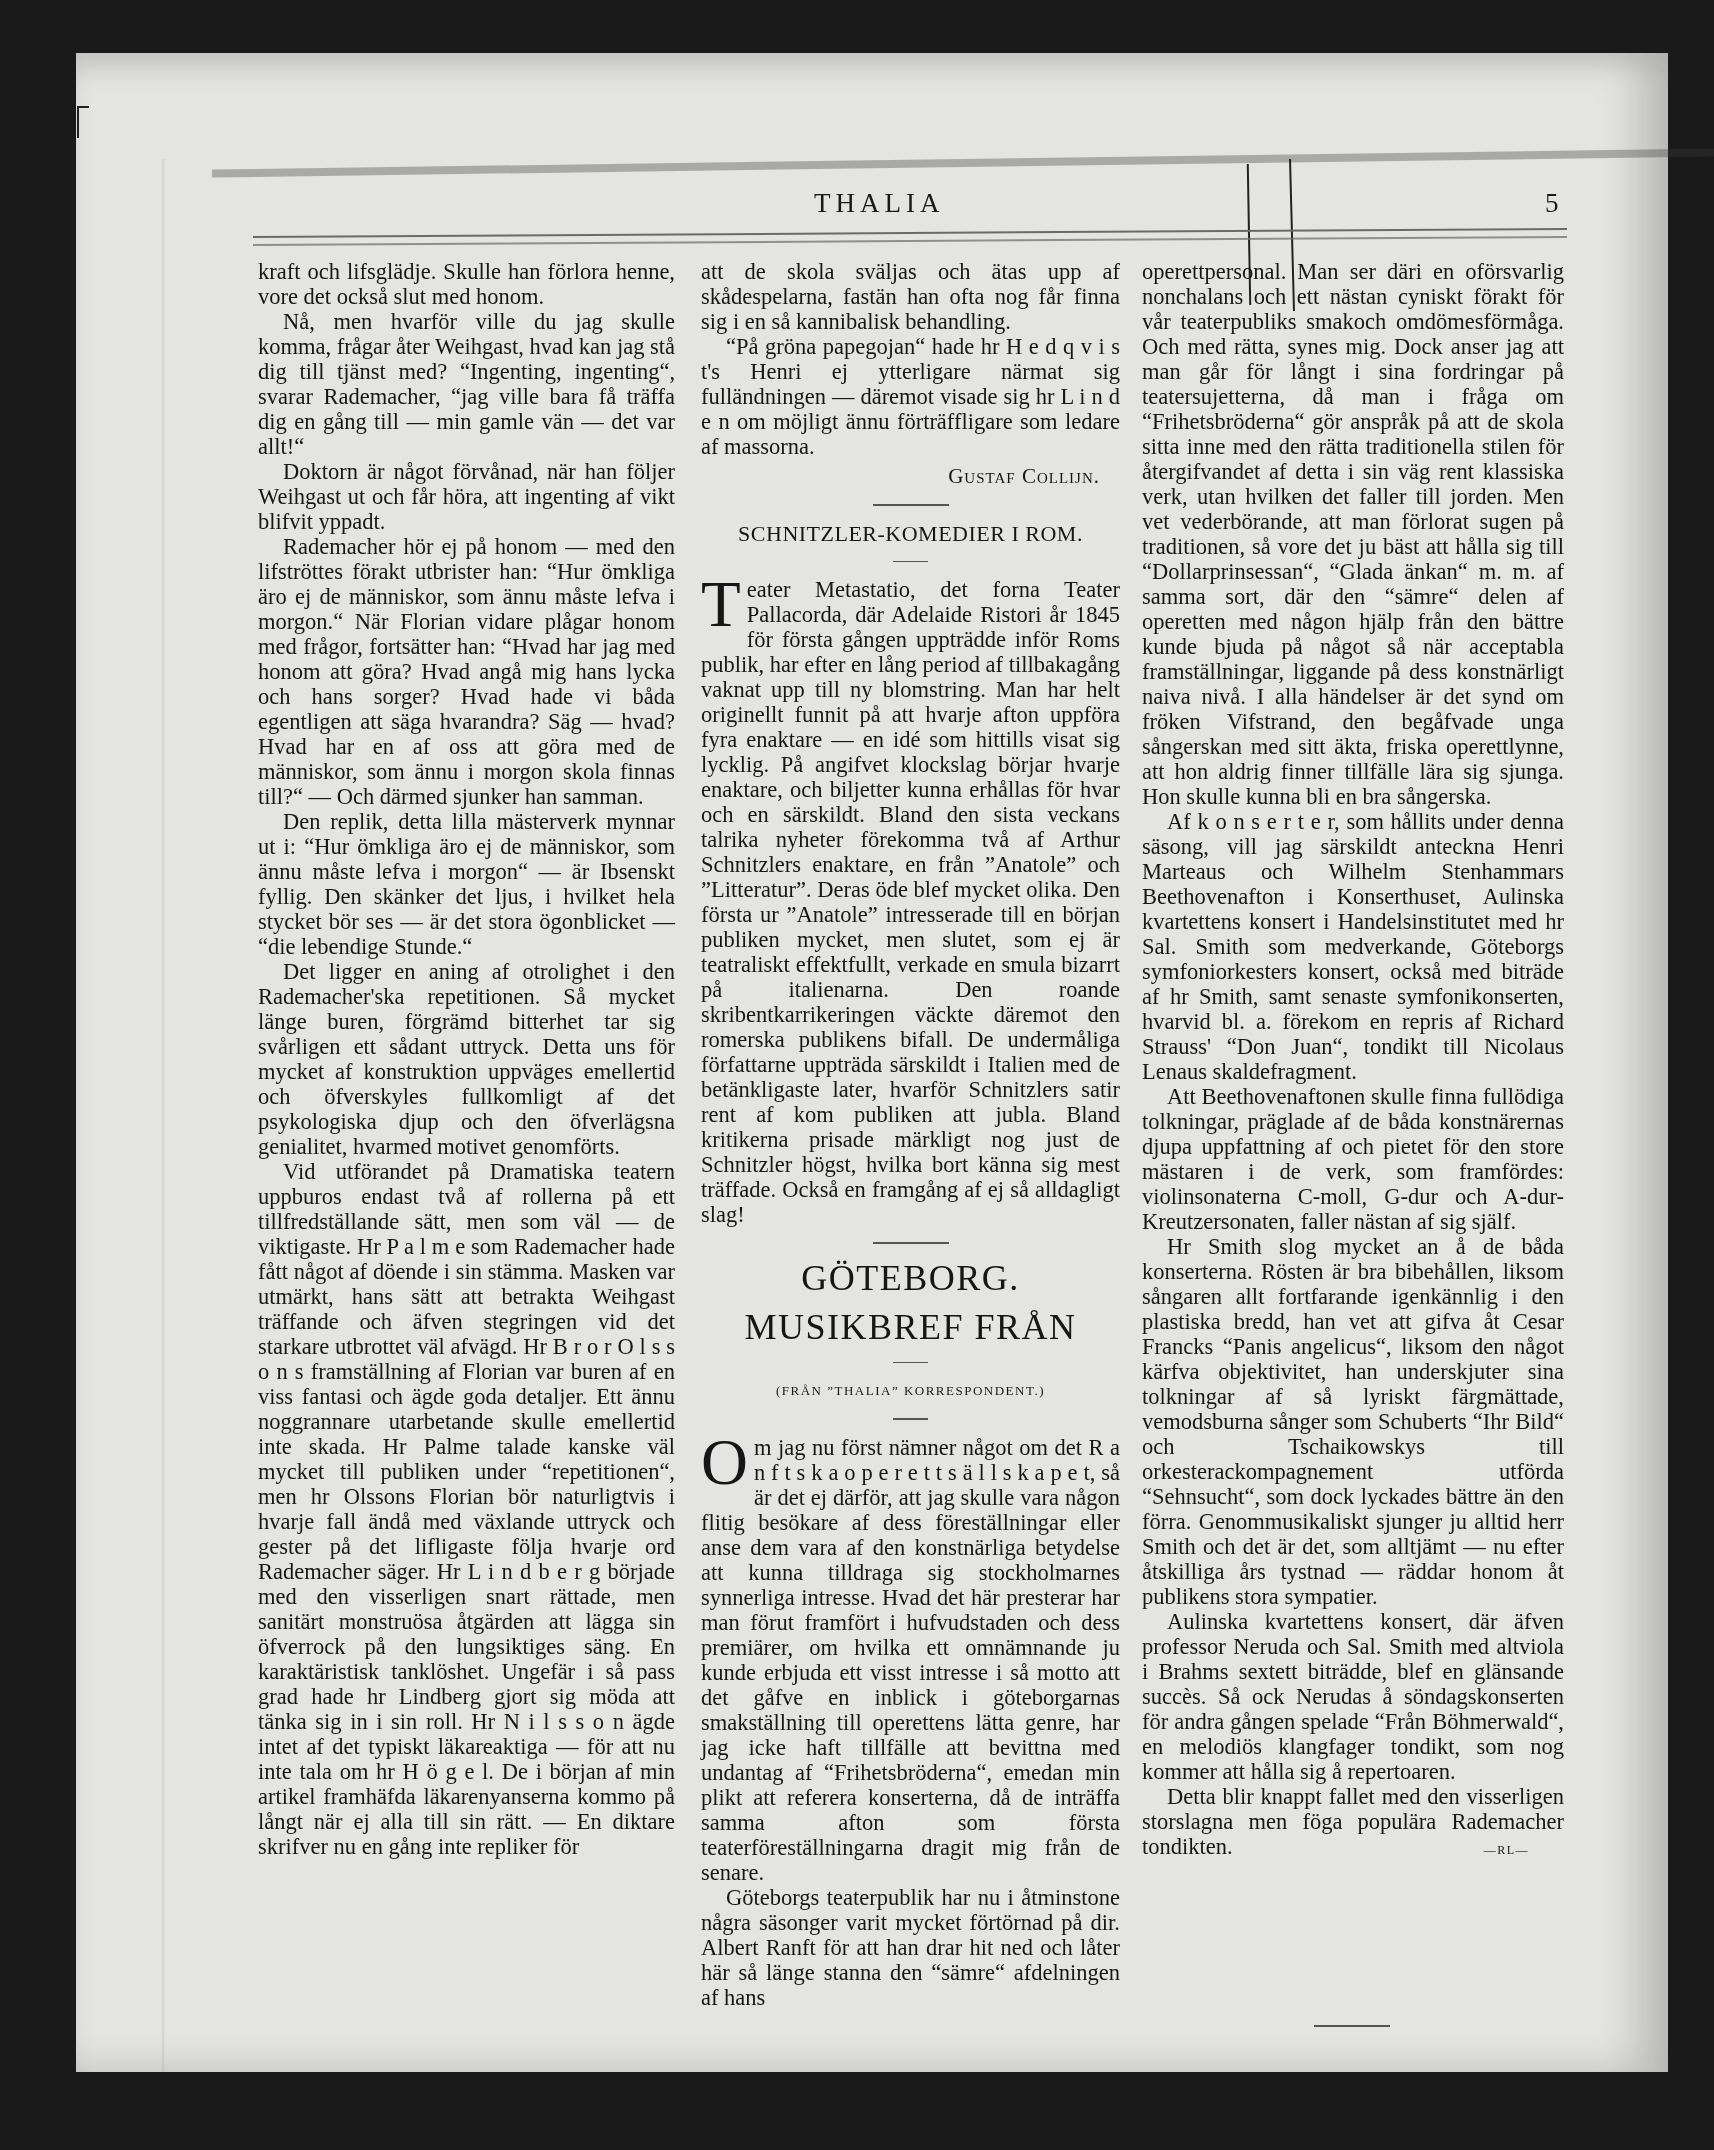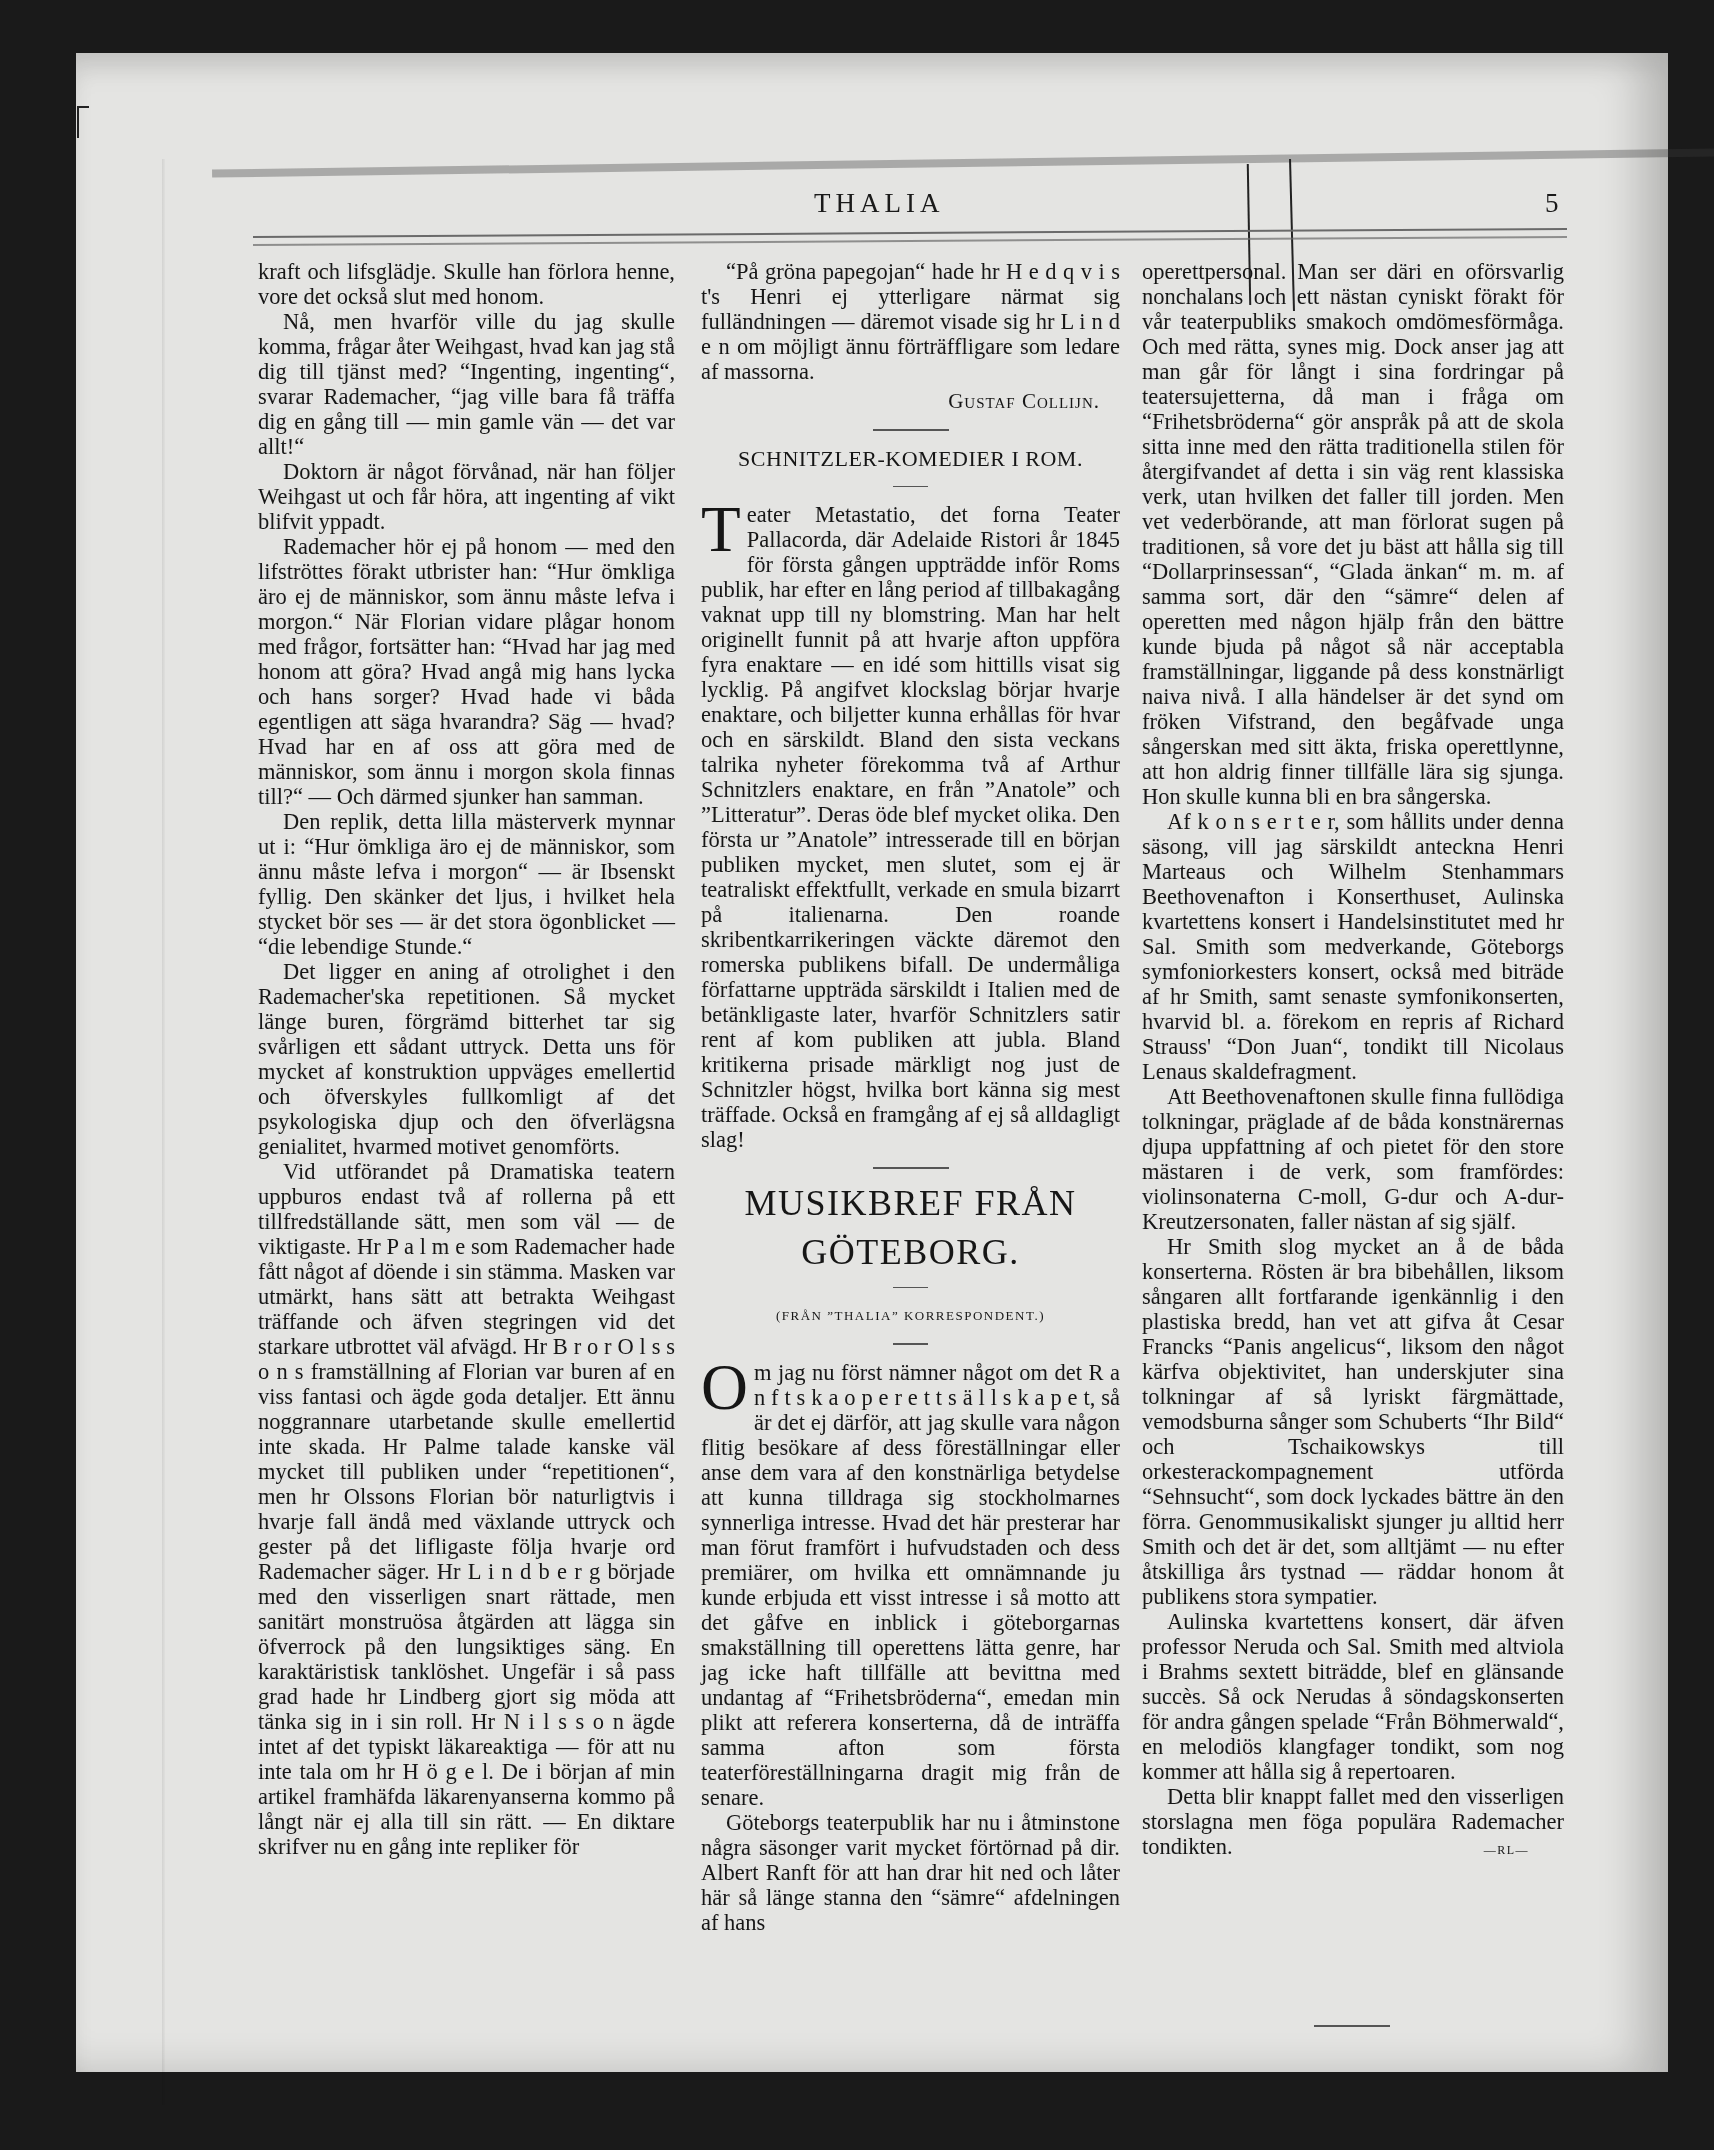--- a/index.html
+++ b/index.html
@@ -106,31 +106,32 @@
   <p class="noindent">kraft och lifsglädje. Skulle han förlora henne, vore det också slut med honom.</p>
   <p>Nå, men hvarför ville du jag skulle komma, frågar åter Weihgast, hvad kan jag stå dig till tjänst med? “Ingenting, ingenting“, svarar Rademacher, “jag ville bara få träffa dig en gång till — min gamle vän — det var allt!“</p>
   <p>Doktorn är något förvånad, när han följer Weihgast ut och får höra, att ingenting af vikt blifvit yppadt.</p>
   <p>Rademacher hör ej på honom — med den lifströttes förakt utbrister han: “Hur ömkliga äro ej de människor, som ännu måste lefva i morgon.“ När Florian vidare plågar honom med frågor, fortsätter han: “Hvad har jag med honom att göra? Hvad angå mig hans lycka och hans sorger? Hvad hade vi båda egentligen att säga hvarandra? Säg — hvad? Hvad har en af oss att göra med de människor, som ännu i morgon skola finnas till?“ — Och därmed sjunker han samman.</p>
   <p>Den replik, detta lilla mästerverk mynnar ut i: “Hur ömkliga äro ej de människor, som ännu måste lefva i morgon“ — är Ibsenskt fyllig. Den skänker det ljus, i hvilket hela stycket bör ses — är det stora ögonblicket — “die lebendige Stunde.“</p>
   <p>Det ligger en aning af otrolighet i den Rademacher'ska repetitionen. Så mycket länge buren, förgrämd bitterhet tar sig svårligen ett sådant uttryck. Detta uns för mycket af konstruktion uppväges emellertid och öfverskyles fullkomligt af det psykologiska djup och den öfverlägsna genialitet, hvarmed motivet genomförts.</p>
   <p>Vid utförandet på Dramatiska teatern uppburos endast två af rollerna på ett tillfredställande sätt, men som väl — de viktigaste. Hr P a l m e som Rademacher hade fått något af döende i sin stämma. Masken var utmärkt, hans sätt att betrakta Weihgast träffande och äfven stegringen vid det starkare utbrottet väl afvägd. Hr B r o r O l s s o n s framställning af Florian var buren af en viss fantasi och ägde goda detaljer. Ett ännu noggrannare utarbetande skulle emellertid inte skada. Hr Palme talade kanske väl mycket till publiken under “repetitionen“, men hr Olssons Florian bör naturligtvis i hvarje fall ändå med växlande uttryck och gester på det lifligaste följa hvarje ord Rademacher säger. Hr L i n d b e r g började med den visserligen snart rättade, men sanitärt monstruösa åtgärden att lägga sin öfverrock på den lungsiktiges säng. En karaktäristisk tanklöshet. Ungefär i så pass grad hade hr Lindberg gjort sig möda att tänka sig in i sin roll. Hr N i l s s o n ägde intet af det typiskt läkareaktiga — för att nu inte tala om hr H ö g e l. De i början af min artikel framhäfda läkarenyanserna kommo på långt när ej alla till sin rätt. — En diktare skrifver nu en gång inte repliker för</p>
 </div>
 
 <div class="col col2">
+  <p class="noindent">att de skola sväljas och ätas upp af skådespelarna, fastän han ofta nog får finna sig i en så kannibalisk behandling.</p>
   <p>“På gröna papegojan“ hade hr H e d q v i s t's Henri ej ytterligare närmat sig fulländningen — däremot visade sig hr L i n d e n om möjligt ännu förträffligare som ledare af massorna.</p>
   <div class="signature">Gustaf Collijn.</div>
   <div class="short-rule w1"></div>
 
   <div class="section-head">SCHNITZLER-KOMEDIER I ROM.</div>
   <div class="short-rule w2"></div>
   <p class="noindent"><span class="dropcap">T</span><span>eater Metastatio, det forna Teater Pallacorda, där Adelaide Ristori år 1845 för första gången uppträdde inför Roms publik, har efter en lång period af tillbakagång vaknat upp till ny blomstring. Man har helt originellt funnit på att hvarje afton uppföra fyra enaktare — en idé som hittills visat sig lycklig. På angifvet klockslag börjar hvarje enaktare, och biljetter kunna erhållas för hvar och en särskildt. Bland den sista veckans talrika nyheter förekomma två af Arthur Schnitzlers enaktare, en från ”Anatole” och ”Litteratur”. Deras öde blef mycket olika. Den första ur ”Anatole” intresserade till en början publiken mycket, men slutet, som ej är teatraliskt effektfullt, verkade en smula bizarrt på italienarna. Den roande skribentkarrikeringen väckte däremot den romerska publikens bifall. De undermåliga författarne uppträda särskildt i Italien med de betänkligaste later, hvarför Schnitzlers satir rent af kom publiken att jubla. Bland kritikerna prisade märkligt nog just de Schnitzler högst, hvilka bort känna sig mest träffade. Också en framgång af ej så alldagligt slag!</span></p>
   <div class="short-rule w1"></div>
 
+  <div class="big-head">GÖTEBORG.</div>
   <div class="big-head">MUSIKBREF FRÅN</div>
-  <div class="big-head">GÖTEBORG.</div>
   <div class="short-rule w2"></div>
   <div class="subhead">(FRÅN ”THALIA” KORRESPONDENT.)</div>
   <div class="short-rule w2"></div>
   <p class="noindent"><span class="dropcap">O</span><span>m jag nu först nämner något om det R a n f t s k a o p e r e t t s ä l l s k a p e t, så är det ej därför, att jag skulle vara någon flitig besökare af dess föreställningar eller anse dem vara af den konstnärliga betydelse att kunna tilldraga sig stockholmarnes synnerliga intresse. Hvad det här presterar har man förut framfört i hufvudstaden och dess premiärer, om hvilka ett omnämnande ju kunde erbjuda ett visst intresse i så motto att det gåfve en inblick i göteborgarnas smakställning till operettens lätta genre, har jag icke haft tillfälle att bevittna med undantag af “Frihetsbröderna“, emedan min plikt att referera konserterna, då de inträffa samma afton som första teaterföreställningarna dragit mig från de senare.</span></p>
   <p>Göteborgs teaterpublik har nu i åtminstone några säsonger varit mycket förtörnad på dir. Albert Ranft för att han drar hit ned och låter här så länge stanna den “sämre“ afdelningen af hans</p>
 </div>
 
 <div class="col col3">
   <p class="noindent">operettpersonal. Man ser däri en oförsvarlig nonchalans och ett nästan cyniskt förakt för vår teaterpubliks smakoch omdömesförmåga. Och med rätta, synes mig. Dock anser jag att man går för långt i sina fordringar på teatersujetterna, då man i fråga om “Frihetsbröderna“ gör anspråk på att de skola sitta inne med den rätta traditionella stilen för återgifvandet af detta i sin väg rent klassiska verk, utan hvilken det faller till jorden. Men vet vederbörande, att man förlorat sugen på traditionen, så vore det ju bäst att hålla sig till “Dollarprinsessan“, “Glada änkan“ m. m. af samma sort, där den “sämre“ delen af operetten med någon hjälp från den bättre kunde bjuda på något så när acceptabla framställningar, liggande på dess konstnärligt naiva nivå. I alla händelser är det synd om fröken Vifstrand, den begåfvade unga sångerskan med sitt äkta, friska operettlynne, att hon aldrig finner tillfälle lära sig sjunga. Hon skulle kunna bli en bra sångerska.</p>
   <p>Af k o n s e r t e r, som hållits under denna säsong, vill jag särskildt anteckna Henri Marteaus och Wilhelm Stenhammars Beethovenafton i Konserthuset, Aulinska kvartettens konsert i Handelsinstitutet med hr Sal. Smith som medverkande, Göteborgs symfoniorkesters konsert, också med biträde af hr Smith, samt senaste symfonikonserten, hvarvid bl. a. förekom en repris af Richard Strauss' “Don Juan“, tondikt till Nicolaus Lenaus skaldefragment.</p>

